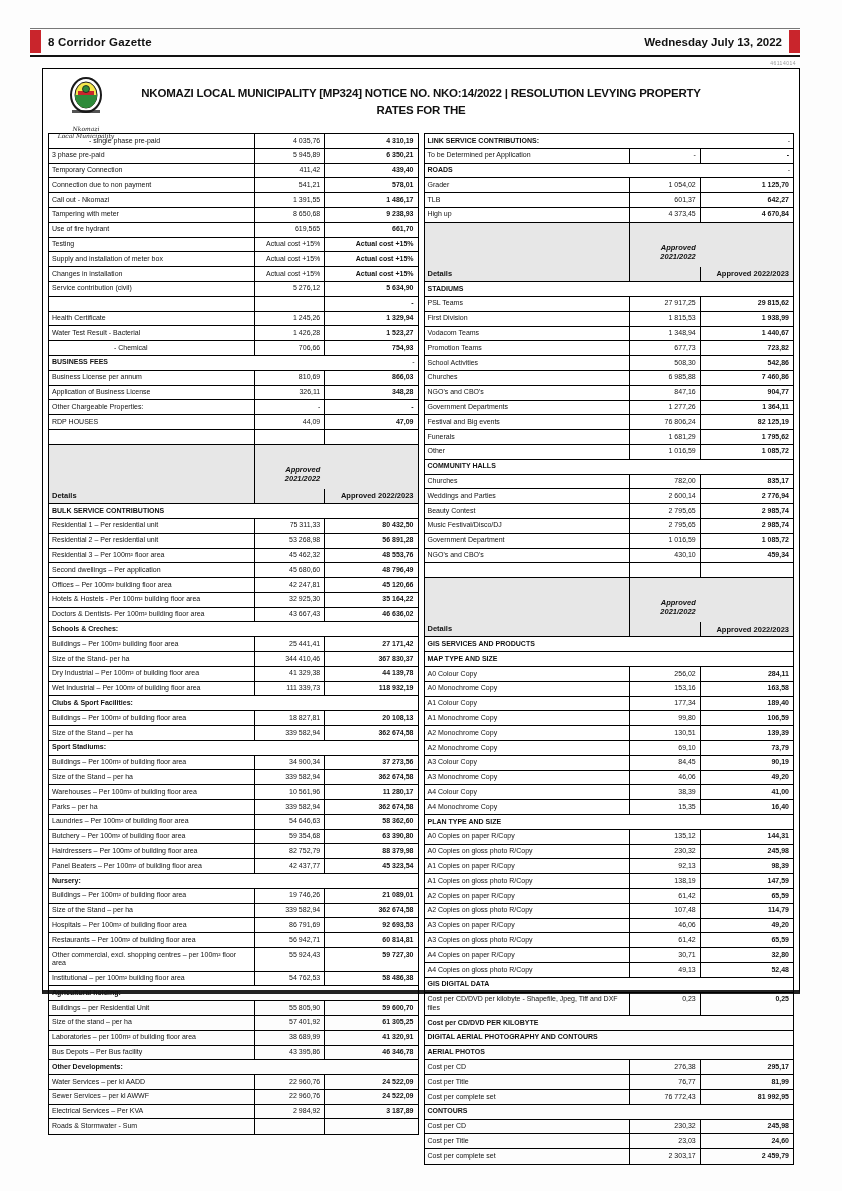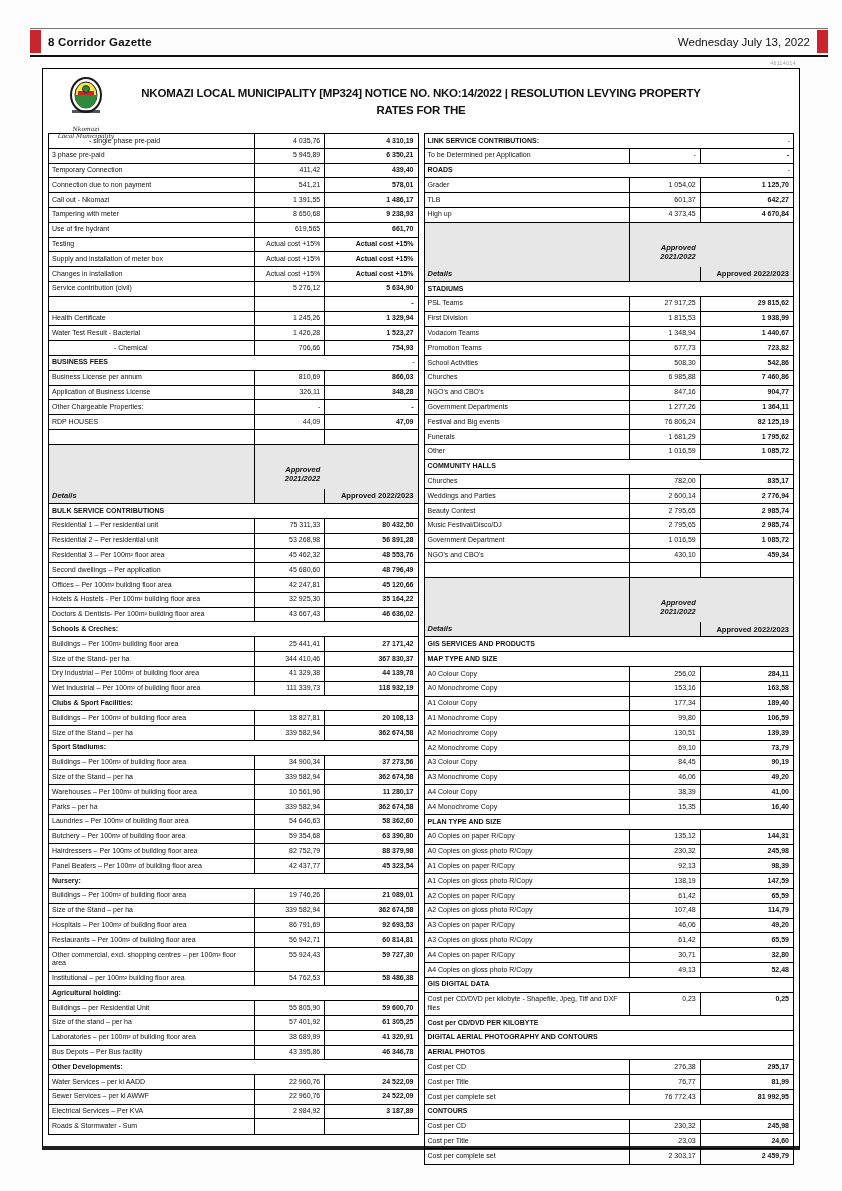--- a/index.html
+++ b/index.html
@@ -1,48 +1,48 @@
 <!DOCTYPE html>
 <html><head>
 <meta charset="utf-8">
 <style>
   html,body{margin:0;padding:0;background:#e9e9e9;}
   .page{position:relative;width:842px;height:1191px;background:#fdfdfd;overflow:hidden;
         font-family:"Liberation Sans",sans-serif;color:#111;}
   
-  .masthead{position:absolute;top:28px;left:30px;right:14px;height:26px;
+  .masthead{position:absolute;top:28px;left:30px;right:42px;height:26px;
             border-top:1px solid #777;border-bottom:2.5px solid #111;
             display:flex;align-items:center;justify-content:space-between;padding:0 18px;text-align:right;}
   .mast-red{position:absolute;top:1px;bottom:2px;width:11px;background:#c9252c;}
   .mast-red.left{left:0;} .mast-red.right{right:0;}
   .mast-left{font-size:11.5px;font-weight:bold;letter-spacing:.2px;}
-  .mast-right{font-size:11.5px;font-weight:normal;}
+  .mast-right{font-size:11.5px;font-weight:bold;}
   .notice-code{position:absolute;top:60px;right:46px;font-size:5px;color:#999;letter-spacing:.5px;}
   
-  .content-box{position:absolute;top:68px;left:42px;width:758px;height:1082px;background:#fff;
+  .content-box{position:absolute;top:68px;left:42px;width:758px;height:926px;background:#fff;
                border:1.5px solid #000;border-bottom:4px solid #222;box-sizing:border-box;}
   .logo{position:absolute;top:8px;left:8px;width:70px;text-align:center;}
   .logo-caption{font-family:"DejaVu Serif",serif;font-style:italic;font-size:6px;line-height:1.15;
                 margin-top:1px;white-space:pre-line;color:#222;}
   .title-wrap{text-align:center;padding:16px 84px 6px;min-height:56px;box-sizing:border-box;}
   .title-line{font-size:11.5px;font-weight:bold;letter-spacing:-.2px;line-height:1.45;}
   
   .cols{display:flex;gap:5px;padding:0 5px;margin-top:8px;}
   .col{width:50%;}
   .rtable{border:1.2px solid #000;}
   .trow{display:flex;align-items:stretch;border-bottom:1px solid #000;min-height:14.8px;
         font-size:7px;line-height:1.25;box-sizing:border-box;}
   .rtable .trow:last-child{border-bottom:none;}
   .cell-l{flex:0 0 55.5%;padding:2.5px 3px;box-sizing:border-box;}
   .cell-a{flex:0 0 19.2%;border-left:1px solid #000;text-align:right;padding:2.5px 4px;box-sizing:border-box;}
   .cell-b{flex:1;border-left:1px solid #000;text-align:right;font-weight:bold;padding:2.5px 4px;box-sizing:border-box;}
   .trow.section .cell-full{flex:1;font-weight:bold;padding:2.5px 3px;display:flex;
         justify-content:space-between;align-items:center;}
   .trow.header{background:#e7e7e7;min-height:26px;font-weight:bold;font-size:7.5px;}
-  .trow.header .cell-l{display:flex;align-items:flex-end;padding-bottom:3px;font-style:italic;}
+  .trow.header .cell-l{display:flex;align-items:flex-end;padding-bottom:3px;}
   .trow.header .cell-a{white-space:pre-line;display:flex;align-items:center;justify-content:flex-end;font-style:italic;}
   .trow.header .cell-b{display:flex;align-items:center;justify-content:flex-end;font-weight:bold;margin-top:44px;}
   .trow.spacer .cell-l{min-height:10px;}
 </style>
 </head>
 <body>
 
 <div class="page">
 
   <div class="masthead">

